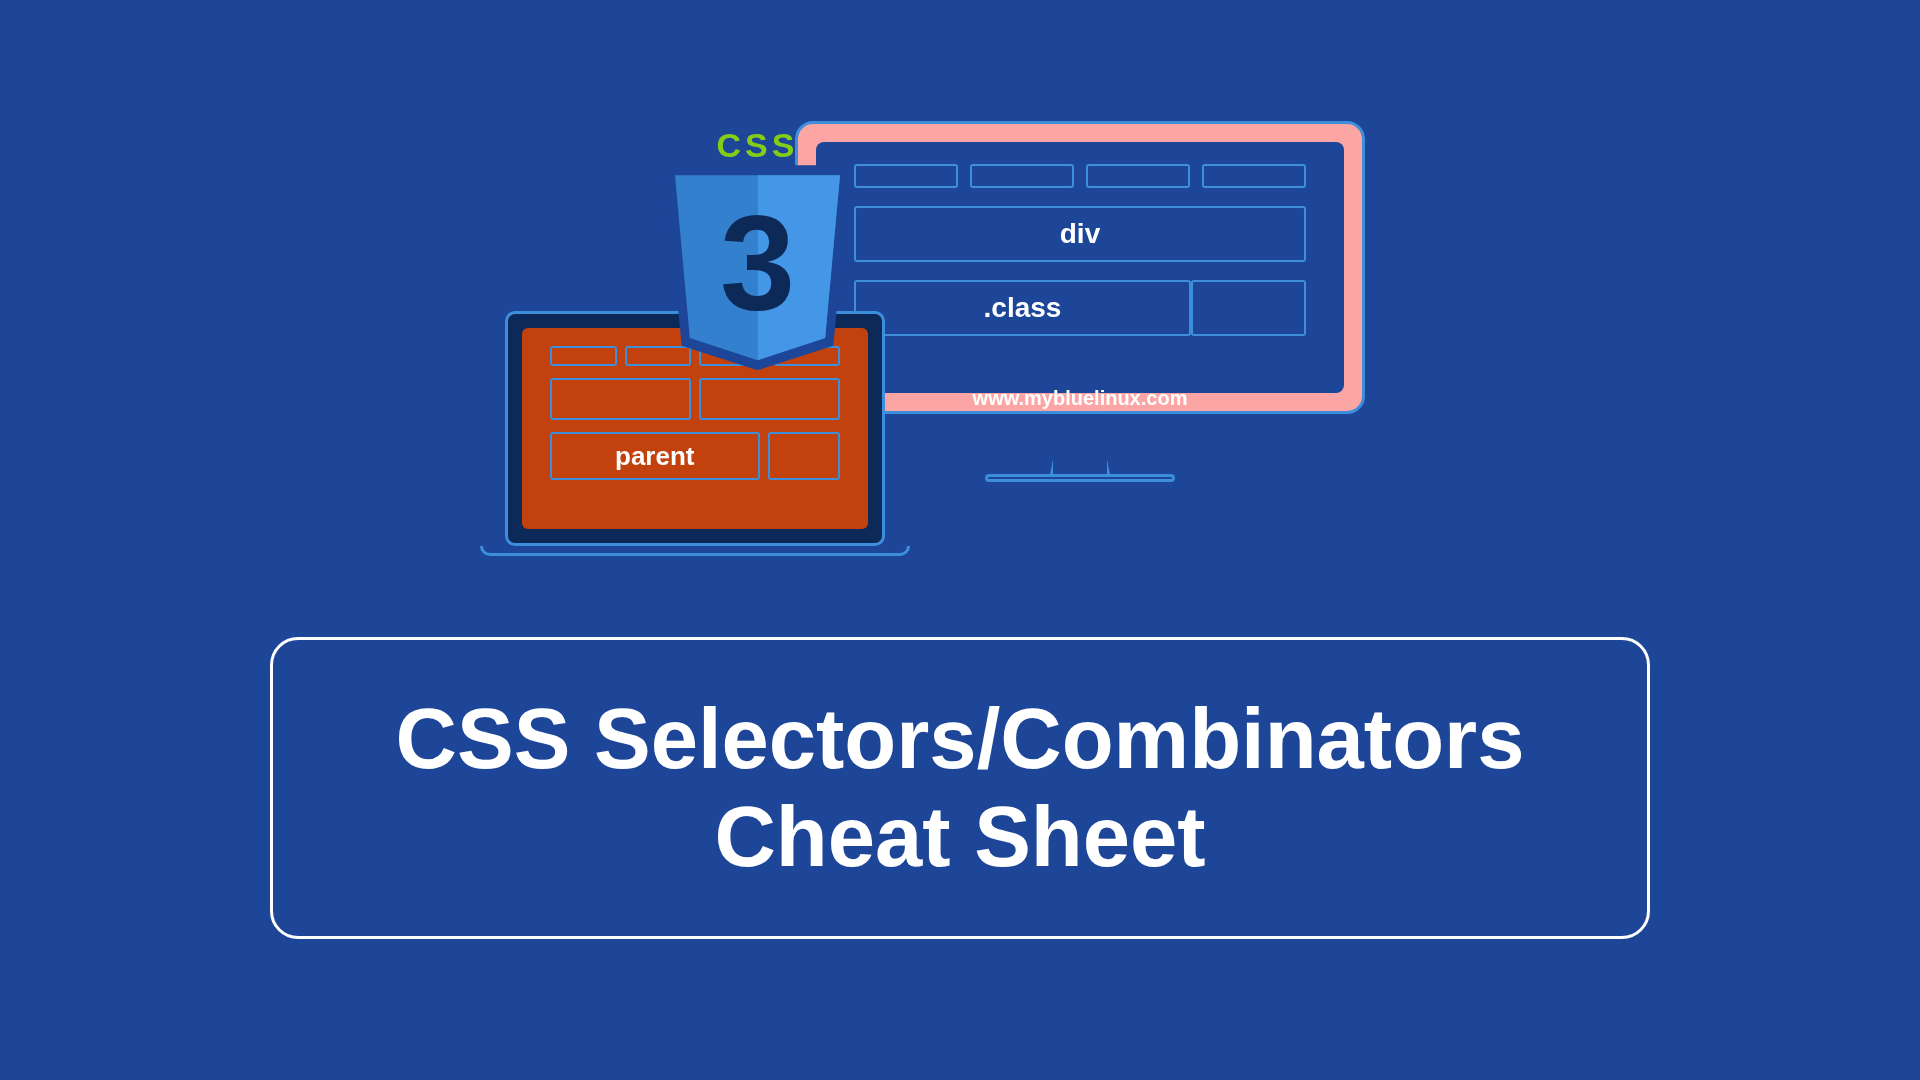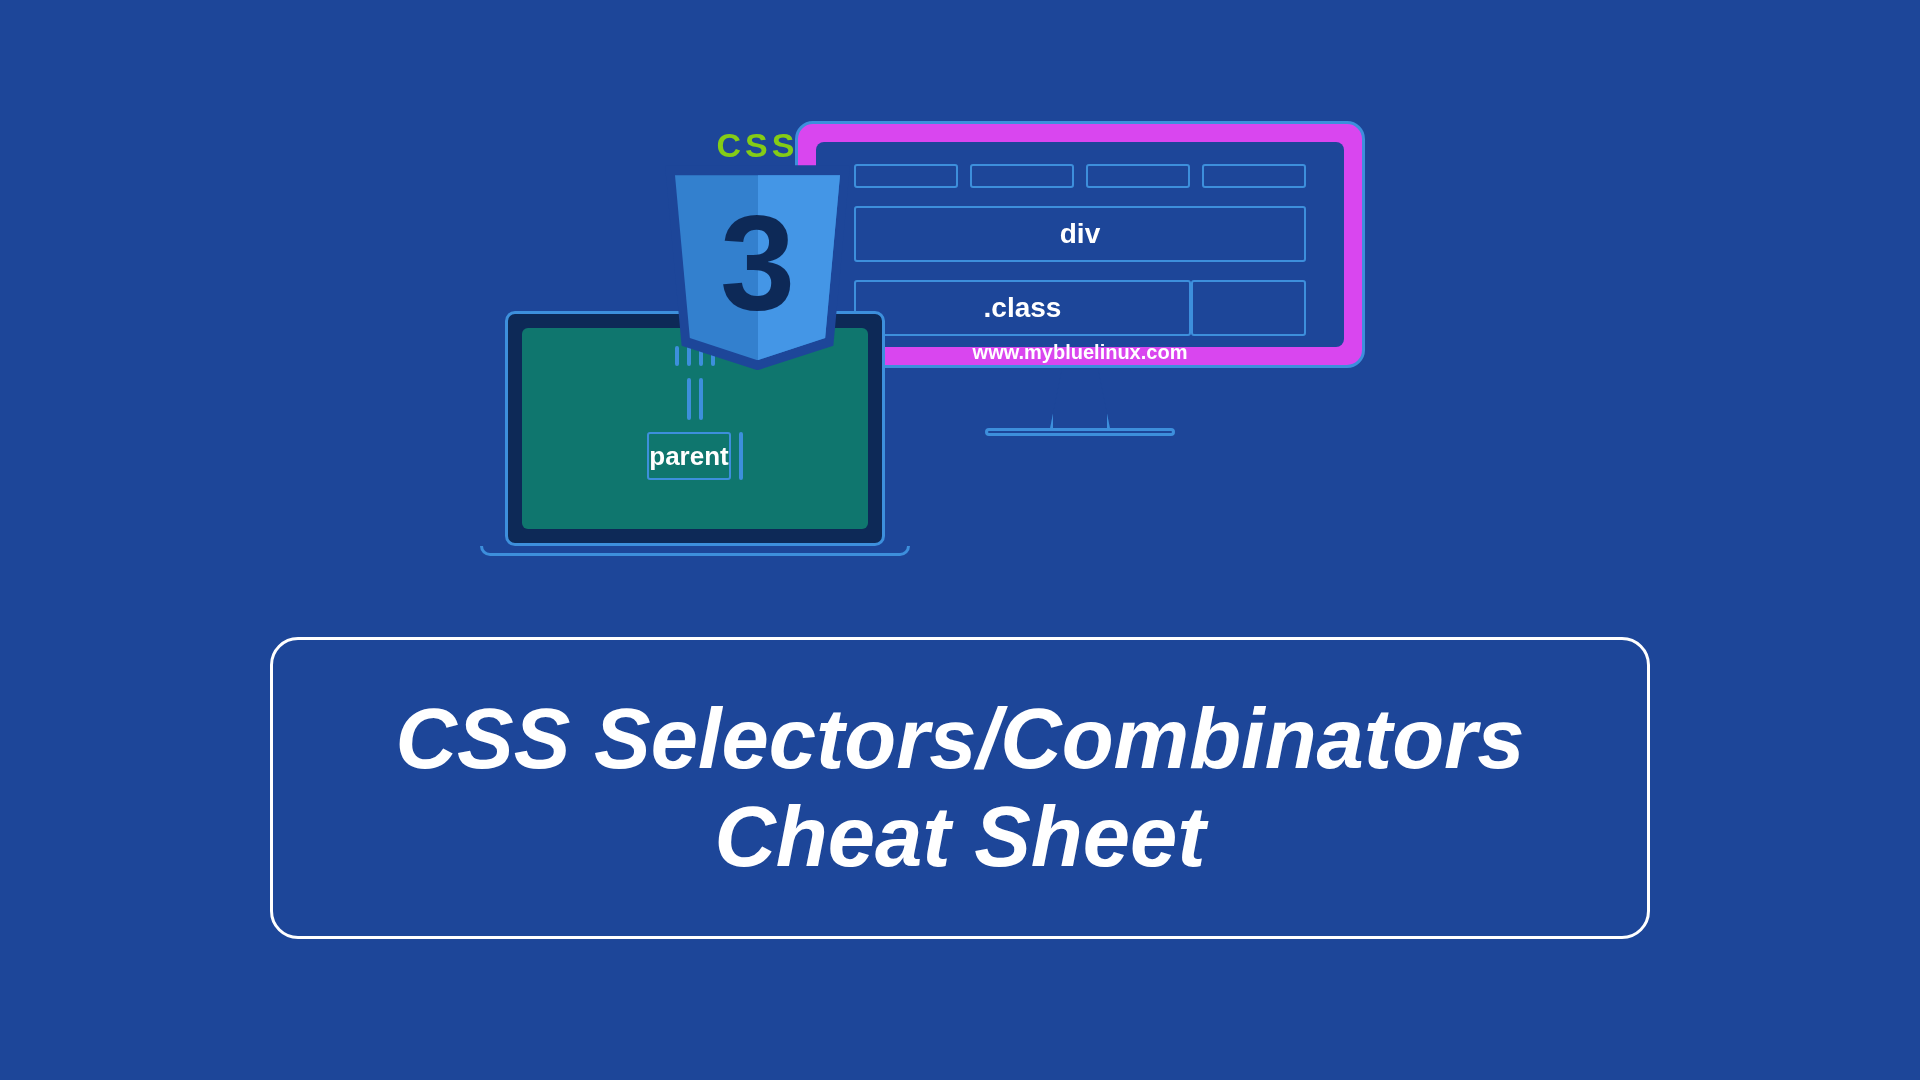--- a/index.html
+++ b/index.html
@@ -23,22 +23,22 @@
     }
     
     .monitor {
       position: absolute;
       right: 45px;
       top: 0;
       width: 570px;
     }
     .monitor-screen {
       width: 570px;
-      height: 247px;
-      background: #d946ef;
+      height: 293px;
+      background: #fca5a5;
       border: 3px solid #3d8fdc;
       border-radius: 18px;
       padding: 18px;
     }
     .monitor-inner {
       width: 100%;
       height: 100%;
       background: #1d4699;
       border-radius: 8px;
       padding: 22px 38px;
@@ -91,27 +91,26 @@
       height: 235px;
       margin-left: 25px;
       background: #0d2957;
       border: 3px solid #3d8fdc;
       border-radius: 10px;
       padding: 14px;
     }
     .laptop-inner {
       width: 100%;
       height: 100%;
-      background: #0f766e;
+      background: #c2410c;
       border-radius: 6px;
       padding: 18px 28px;
       display: flex;
       flex-direction: column;
       gap: 8px;
-      align-items: center;
     }
     .laptop-row1 { display: flex; gap: 8px; }
     .laptop-row1 .wire-box { flex: 1; height: 20px; }
     .laptop-row2 { display: flex; gap: 8px; margin-top: 4px; }
     .laptop-row2 .wire-box { flex: 1; height: 42px; }
     .laptop-row3 { display: flex; gap: 8px; margin-top: 4px; }
     .laptop-row3 .wire-label { flex: 3; height: 48px; }
     .laptop-row3 .wire-box { flex: 1; height: 48px; }
     .laptop-base {
       width: 430px;
@@ -184,21 +183,20 @@
       line-height: 1;
     }
     
     .title-box {
       width: 1380px;
       border: 3px solid white;
       border-radius: 28px;
       padding: 50px 60px;
       margin-top: 46px;
       text-align: center;
-      font-style: italic;
     }
     .title-text {
       color: white;
       font-weight: 900;
       font-size: 85px;
       line-height: 1.15;
     }
   </style>
 </head>
 <body>

